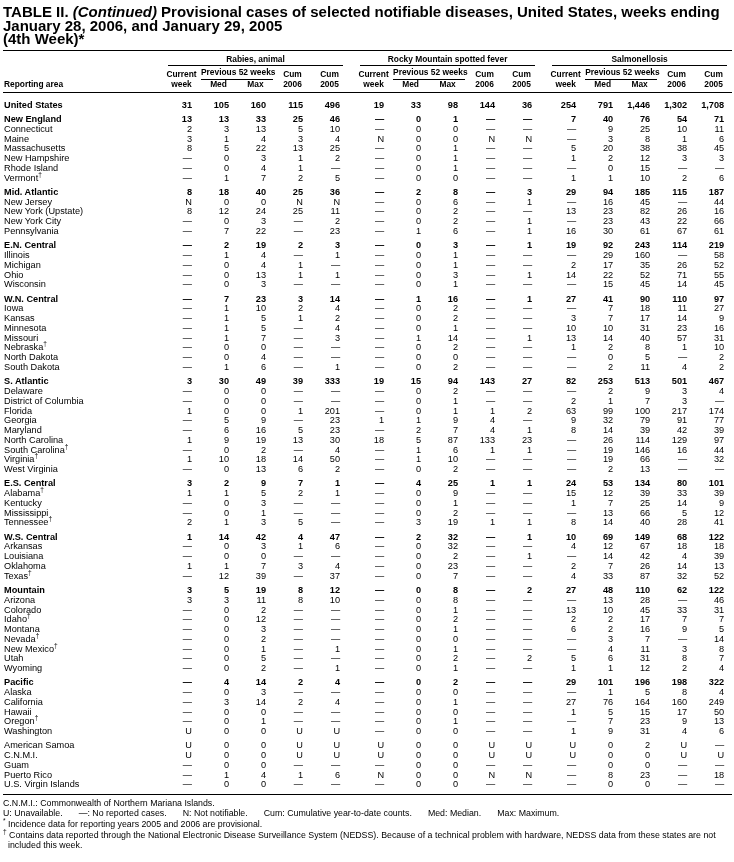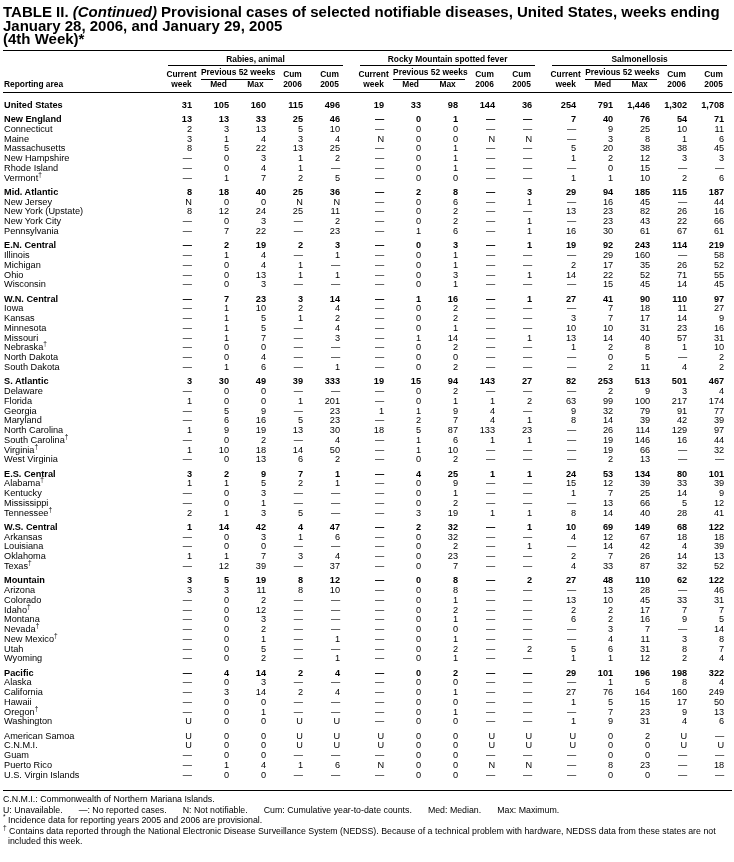--- a/index.html
+++ b/index.html
@@ -15,21 +15,21 @@
   .prevline{border-bottom:1px solid #000;padding:0 0 1px 0;margin:0 1px;text-align:center;white-space:nowrap;}
   tr.hsub th{padding-top:2px;}
   tr.hcols th{border-bottom:1px solid #000;padding-bottom:2.5px;}
   th.areahead{text-align:left;padding-left:1px;white-space:nowrap;}
   tbody td{font-size:9.2px;line-height:9.75px;padding:0 8px 0 0;text-align:right;white-space:nowrap;overflow:visible;}
   tbody td.area{text-align:left;padding:0 0 0 1px;}
   tbody td.colgap{padding:0;}
   tbody tr.bold td{font-weight:bold;}
   tbody tr.sect td{padding-top:4.6px;}
   tbody tr:first-child td{padding-top:8px;}
-  tbody tr:last-child td{padding-bottom:10px;margin-left:8px;}
+  tbody tr:last-child td{padding-bottom:4px;margin-left:8px;}
   sup{font-size:6.5px;line-height:0;}
   .foot{margin-top:2.5px;font-size:8.8px;line-height:10.6px;}
   .foot .legend span{margin-right:16px;}
   .fnote{text-indent:-5px;padding-left:5px;}
 </style>
 </head>
 <body>
 
 <div class="page">
 
@@ -670,20 +670,40 @@
           <td class="num">—</td>
           <td class="num">—</td>
           <td class="colgap"></td>
           <td class="num">—</td>
           <td class="num">2</td>
           <td class="num">9</td>
           <td class="num">3</td>
           <td class="num">4</td>
         </tr>
         <tr>
+          <td class="area">District of Columbia</td>
+          <td class="num">—</td>
+          <td class="num">0</td>
+          <td class="num">0</td>
+          <td class="num">—</td>
+          <td class="num">—</td>
+          <td class="colgap"></td>
+          <td class="num">—</td>
+          <td class="num">0</td>
+          <td class="num">1</td>
+          <td class="num">—</td>
+          <td class="num">—</td>
+          <td class="colgap"></td>
+          <td class="num">2</td>
+          <td class="num">1</td>
+          <td class="num">7</td>
+          <td class="num">3</td>
+          <td class="num">—</td>
+        </tr>
+        <tr>
           <td class="area">Florida</td>
           <td class="num">1</td>
           <td class="num">0</td>
           <td class="num">0</td>
           <td class="num">1</td>
           <td class="num">201</td>
           <td class="colgap"></td>
           <td class="num">—</td>
           <td class="num">0</td>
           <td class="num">1</td>

